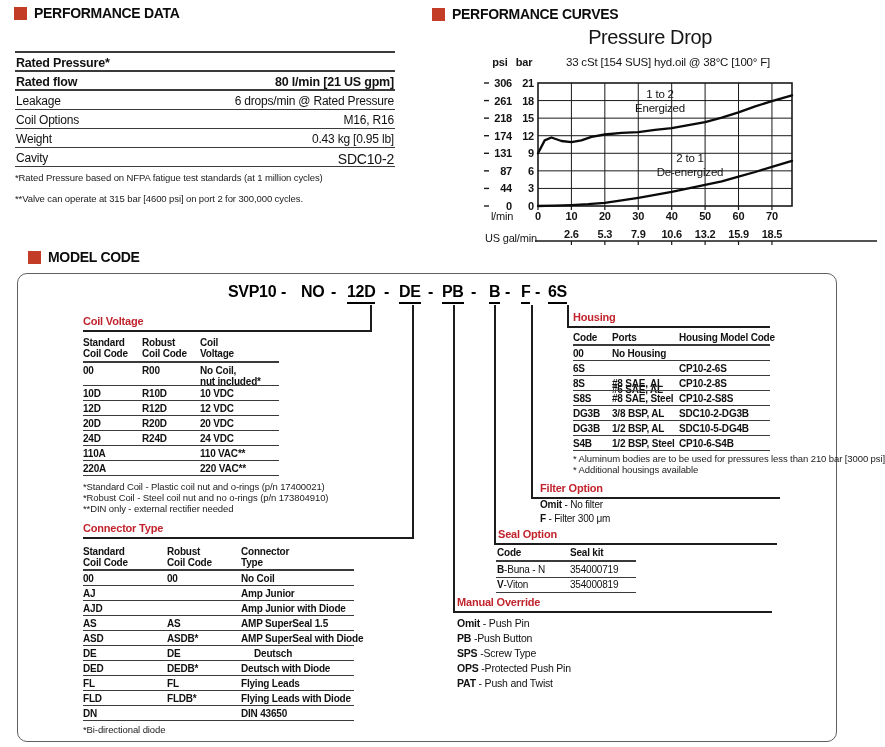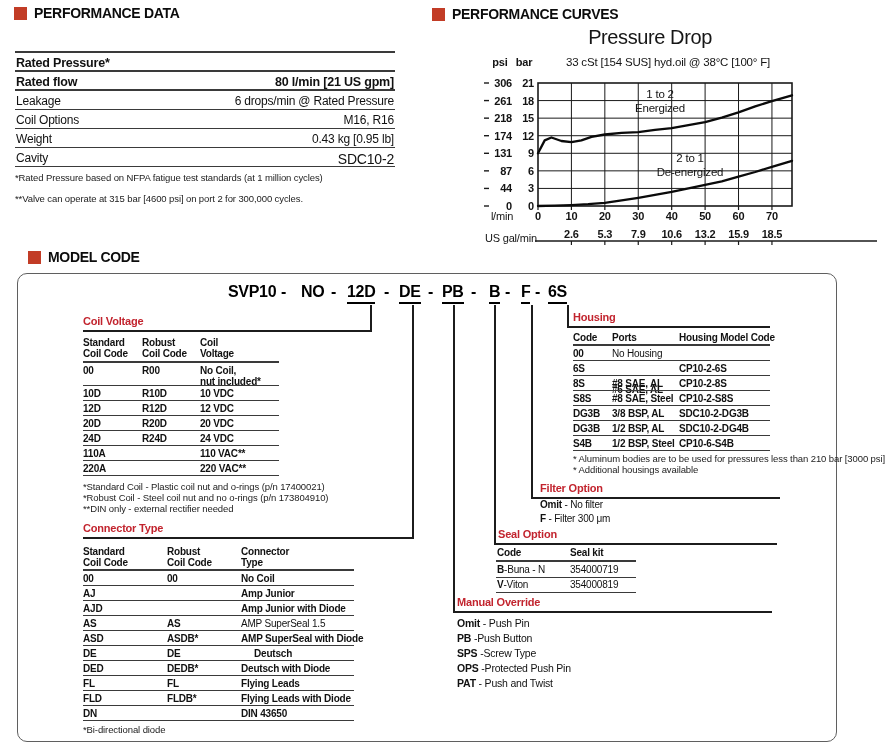--- a/index.html
+++ b/index.html
@@ -232,21 +232,21 @@
     <div class="cell" style="position: absolute; left: 241px; top: 572.5px; font-size: 10px; font-weight: 700; letter-spacing: -0.2px;">No Coil</div>
     <div style="position: absolute; left: 83px; top: 585px; width: 271px; height: 1px; background: rgb(58, 58, 58);"></div>
     <div class="cell" style="position: absolute; left: 83px; top: 587.5px; font-size: 10px; font-weight: 700; letter-spacing: -0.2px;">AJ</div>
     <div class="cell" style="position: absolute; left: 241px; top: 587.5px; font-size: 10px; font-weight: 700; letter-spacing: -0.2px;">Amp Junior</div>
     <div style="position: absolute; left: 83px; top: 600px; width: 271px; height: 1px; background: rgb(58, 58, 58);"></div>
     <div class="cell" style="position: absolute; left: 83px; top: 602.5px; font-size: 10px; font-weight: 700; letter-spacing: -0.2px;">AJD</div>
     <div class="cell" style="position: absolute; left: 241px; top: 602.5px; font-size: 10px; font-weight: 700; letter-spacing: -0.2px;">Amp Junior with Diode</div>
     <div style="position: absolute; left: 83px; top: 615px; width: 271px; height: 1px; background: rgb(58, 58, 58);"></div>
     <div class="cell" style="position: absolute; left: 83px; top: 617.5px; font-size: 10px; font-weight: 700; letter-spacing: -0.2px;">AS</div>
     <div class="cell" style="position: absolute; left: 167px; top: 617.5px; font-size: 10px; font-weight: 700; letter-spacing: -0.2px;">AS</div>
-    <div class="cell" style="position: absolute; left: 241px; top: 617.5px; font-size: 10px; font-weight: 400; letter-spacing: -0.2px;">AMP SuperSeal 1.5</div>
+    <div class="cell" style="position: absolute; left: 241px; top: 617.5px; font-size: 10px; font-weight: 700; letter-spacing: -0.2px;">AMP SuperSeal 1.5</div>
     <div style="position: absolute; left: 83px; top: 630px; width: 271px; height: 1px; background: rgb(58, 58, 58);"></div>
     <div class="cell" style="position: absolute; left: 83px; top: 632.5px; font-size: 10px; font-weight: 700; letter-spacing: -0.2px;">ASD</div>
     <div class="cell" style="position: absolute; left: 167px; top: 632.5px; font-size: 10px; font-weight: 700; letter-spacing: -0.2px;">ASDB*</div>
     <div class="cell" style="position: absolute; left: 241px; top: 632.5px; font-size: 10px; font-weight: 700; letter-spacing: -0.2px;">AMP SuperSeal with Diode</div>
     <div style="position: absolute; left: 83px; top: 645px; width: 271px; height: 1px; background: rgb(58, 58, 58);"></div>
     <div class="cell" style="position: absolute; left: 83px; top: 647.5px; font-size: 10px; font-weight: 700; letter-spacing: -0.2px;">DE</div>
     <div class="cell" style="position: absolute; left: 167px; top: 647.5px; font-size: 10px; font-weight: 700; letter-spacing: -0.2px;">DE</div>
     <div class="cell" style="position: absolute; left: 241px; top: 647.5px; font-size: 10px; font-weight: 700; letter-spacing: -0.2px; margin-left: 13px;">Deutsch</div>
     <div style="position: absolute; left: 83px; top: 660px; width: 271px; height: 1px; background: rgb(58, 58, 58);"></div>
     <div class="cell" style="position: absolute; left: 83px; top: 662.5px; font-size: 10px; font-weight: 700; letter-spacing: -0.2px;">DED</div>
@@ -263,41 +263,41 @@
     <div style="position: absolute; left: 83px; top: 705px; width: 271px; height: 1px; background: rgb(58, 58, 58);"></div>
     <div class="cell" style="position: absolute; left: 83px; top: 707.5px; font-size: 10px; font-weight: 700; letter-spacing: -0.2px;">DN</div>
     <div class="cell" style="position: absolute; left: 241px; top: 707.5px; font-size: 10px; font-weight: 700; letter-spacing: -0.2px;">DIN 43650</div>
     <div style="position: absolute; left: 83px; top: 720px; width: 271px; height: 1px; background: rgb(58, 58, 58);"></div>
     <div class="fnote" style="position: absolute; left: 83px; top: 724px;">*Bi-directional diode</div>
     <div class="cell" style="position: absolute; left: 573px; top: 332px; font-size: 10px; font-weight: 700; letter-spacing: -0.2px;">Code</div>
     <div class="cell" style="position: absolute; left: 612px; top: 332px; font-size: 10px; font-weight: 700; letter-spacing: -0.2px;">Ports</div>
     <div class="cell" style="position: absolute; left: 679px; top: 332px; font-size: 10px; font-weight: 700; letter-spacing: -0.2px;">Housing Model Code</div>
     <div style="position: absolute; left: 573px; top: 344px; width: 197px; height: 2px; background: rgb(58, 58, 58);"></div>
     <div class="cell" style="position: absolute; left: 573px; top: 347.5px; font-size: 10px; font-weight: 700; letter-spacing: -0.2px;">00</div>
-    <div class="cell" style="position: absolute; left: 612px; top: 347.5px; font-size: 10px; font-weight: 400; letter-spacing: -0.2px;">No Housing</div>
+    <div class="cell" style="position: absolute; left: 612px; top: 347.5px; font-size: 10px; font-weight: 700; letter-spacing: -0.2px;">No Housing</div>
     <div style="position: absolute; left: 573px; top: 360px; width: 197px; height: 1px; background: rgb(58, 58, 58);"></div>
     <div class="cell" style="position: absolute; left: 573px; top: 362.5px; font-size: 10px; font-weight: 700; letter-spacing: -0.2px;">6S</div>
     <div class="cell" style="position: absolute; left: 612px; top: 362.5px; font-size: 10px; font-weight: 700; letter-spacing: -0.2px; margin-top: 21px;">#6 SAE, AL</div>
     <div class="cell" style="position: absolute; left: 679px; top: 362.5px; font-size: 10px; font-weight: 700; letter-spacing: -0.2px;">CP10-2-6S</div>
     <div style="position: absolute; left: 573px; top: 375px; width: 197px; height: 1px; background: rgb(58, 58, 58);"></div>
     <div class="cell" style="position: absolute; left: 573px; top: 377.5px; font-size: 10px; font-weight: 700; letter-spacing: -0.2px;">8S</div>
     <div class="cell" style="position: absolute; left: 612px; top: 377.5px; font-size: 10px; font-weight: 700; letter-spacing: -0.2px;">#8 SAE, AL</div>
     <div class="cell" style="position: absolute; left: 679px; top: 377.5px; font-size: 10px; font-weight: 700; letter-spacing: -0.2px;">CP10-2-8S</div>
     <div style="position: absolute; left: 573px; top: 390px; width: 197px; height: 1px; background: rgb(58, 58, 58);"></div>
     <div class="cell" style="position: absolute; left: 573px; top: 392.5px; font-size: 10px; font-weight: 700; letter-spacing: -0.2px;">S8S</div>
     <div class="cell" style="position: absolute; left: 612px; top: 392.5px; font-size: 10px; font-weight: 700; letter-spacing: -0.2px;">#8 SAE, Steel</div>
     <div class="cell" style="position: absolute; left: 679px; top: 392.5px; font-size: 10px; font-weight: 700; letter-spacing: -0.2px;">CP10-2-S8S</div>
     <div style="position: absolute; left: 573px; top: 405px; width: 197px; height: 1px; background: rgb(58, 58, 58);"></div>
     <div class="cell" style="position: absolute; left: 573px; top: 407.5px; font-size: 10px; font-weight: 700; letter-spacing: -0.2px;">DG3B</div>
     <div class="cell" style="position: absolute; left: 612px; top: 407.5px; font-size: 10px; font-weight: 700; letter-spacing: -0.2px;">3/8 BSP, AL</div>
     <div class="cell" style="position: absolute; left: 679px; top: 407.5px; font-size: 10px; font-weight: 700; letter-spacing: -0.2px;">SDC10-2-DG3B</div>
     <div style="position: absolute; left: 573px; top: 420px; width: 197px; height: 1px; background: rgb(58, 58, 58);"></div>
     <div class="cell" style="position: absolute; left: 573px; top: 422.5px; font-size: 10px; font-weight: 700; letter-spacing: -0.2px;">DG3B</div>
     <div class="cell" style="position: absolute; left: 612px; top: 422.5px; font-size: 10px; font-weight: 700; letter-spacing: -0.2px;">1/2 BSP, AL</div>
-    <div class="cell" style="position: absolute; left: 679px; top: 422.5px; font-size: 10px; font-weight: 700; letter-spacing: -0.2px;">SDC10-2-DG4B</div>
+    <div class="cell" style="position: absolute; left: 679px; top: 422.5px; font-size: 10px; font-weight: 700; letter-spacing: -0.2px;">SDC10-5-DG4B</div>
     <div style="position: absolute; left: 573px; top: 435px; width: 197px; height: 1px; background: rgb(58, 58, 58);"></div>
     <div class="cell" style="position: absolute; left: 573px; top: 437.5px; font-size: 10px; font-weight: 700; letter-spacing: -0.2px;">S4B</div>
     <div class="cell" style="position: absolute; left: 612px; top: 437.5px; font-size: 10px; font-weight: 700; letter-spacing: -0.2px;">1/2 BSP, Steel</div>
     <div class="cell" style="position: absolute; left: 679px; top: 437.5px; font-size: 10px; font-weight: 700; letter-spacing: -0.2px;">CP10-6-S4B</div>
     <div style="position: absolute; left: 573px; top: 450px; width: 197px; height: 1px; background: rgb(58, 58, 58);"></div>
     <div class="fnote" style="position: absolute; left: 573px; top: 453px;">* Aluminum bodies are to be used for pressures less than 210 bar [3000 psi].</div>
     <div class="fnote" style="position: absolute; left: 573px; top: 464px;">* Additional housings available</div>
     <div style="position: absolute; left: 540px; top: 499px; font-size: 10px; white-space: nowrap;"><span style="font-weight: 700;">Omit</span><span> - No filter</span></div>
     <div style="position: absolute; left: 540px; top: 512.5px; font-size: 10px; white-space: nowrap;"><span style="font-weight: 700;">F</span><span> - Filter 300 μm</span></div>
     <div style="position: absolute; left: 497px; top: 547px; font-size: 10px; font-weight: 700;">Code</div>

